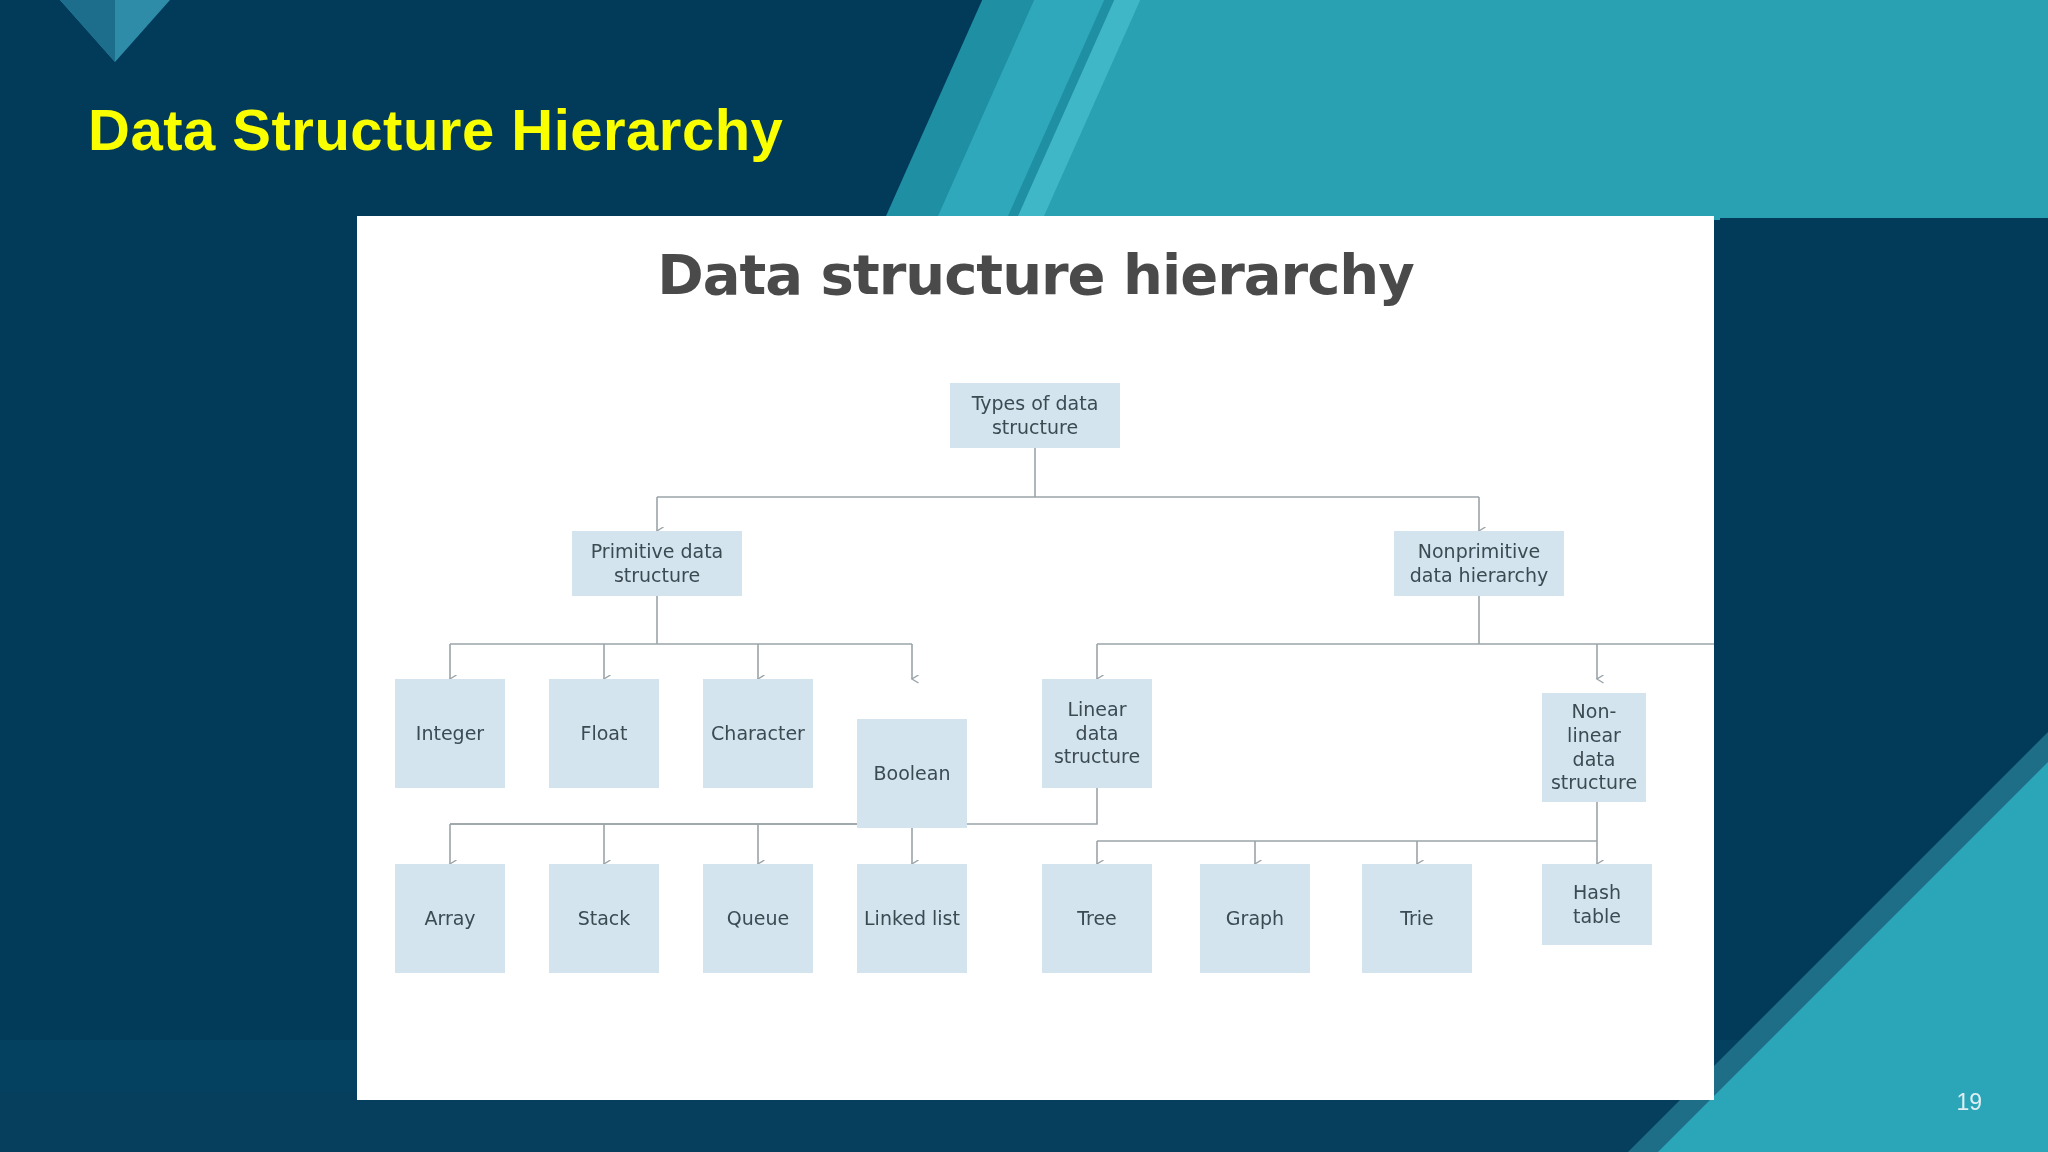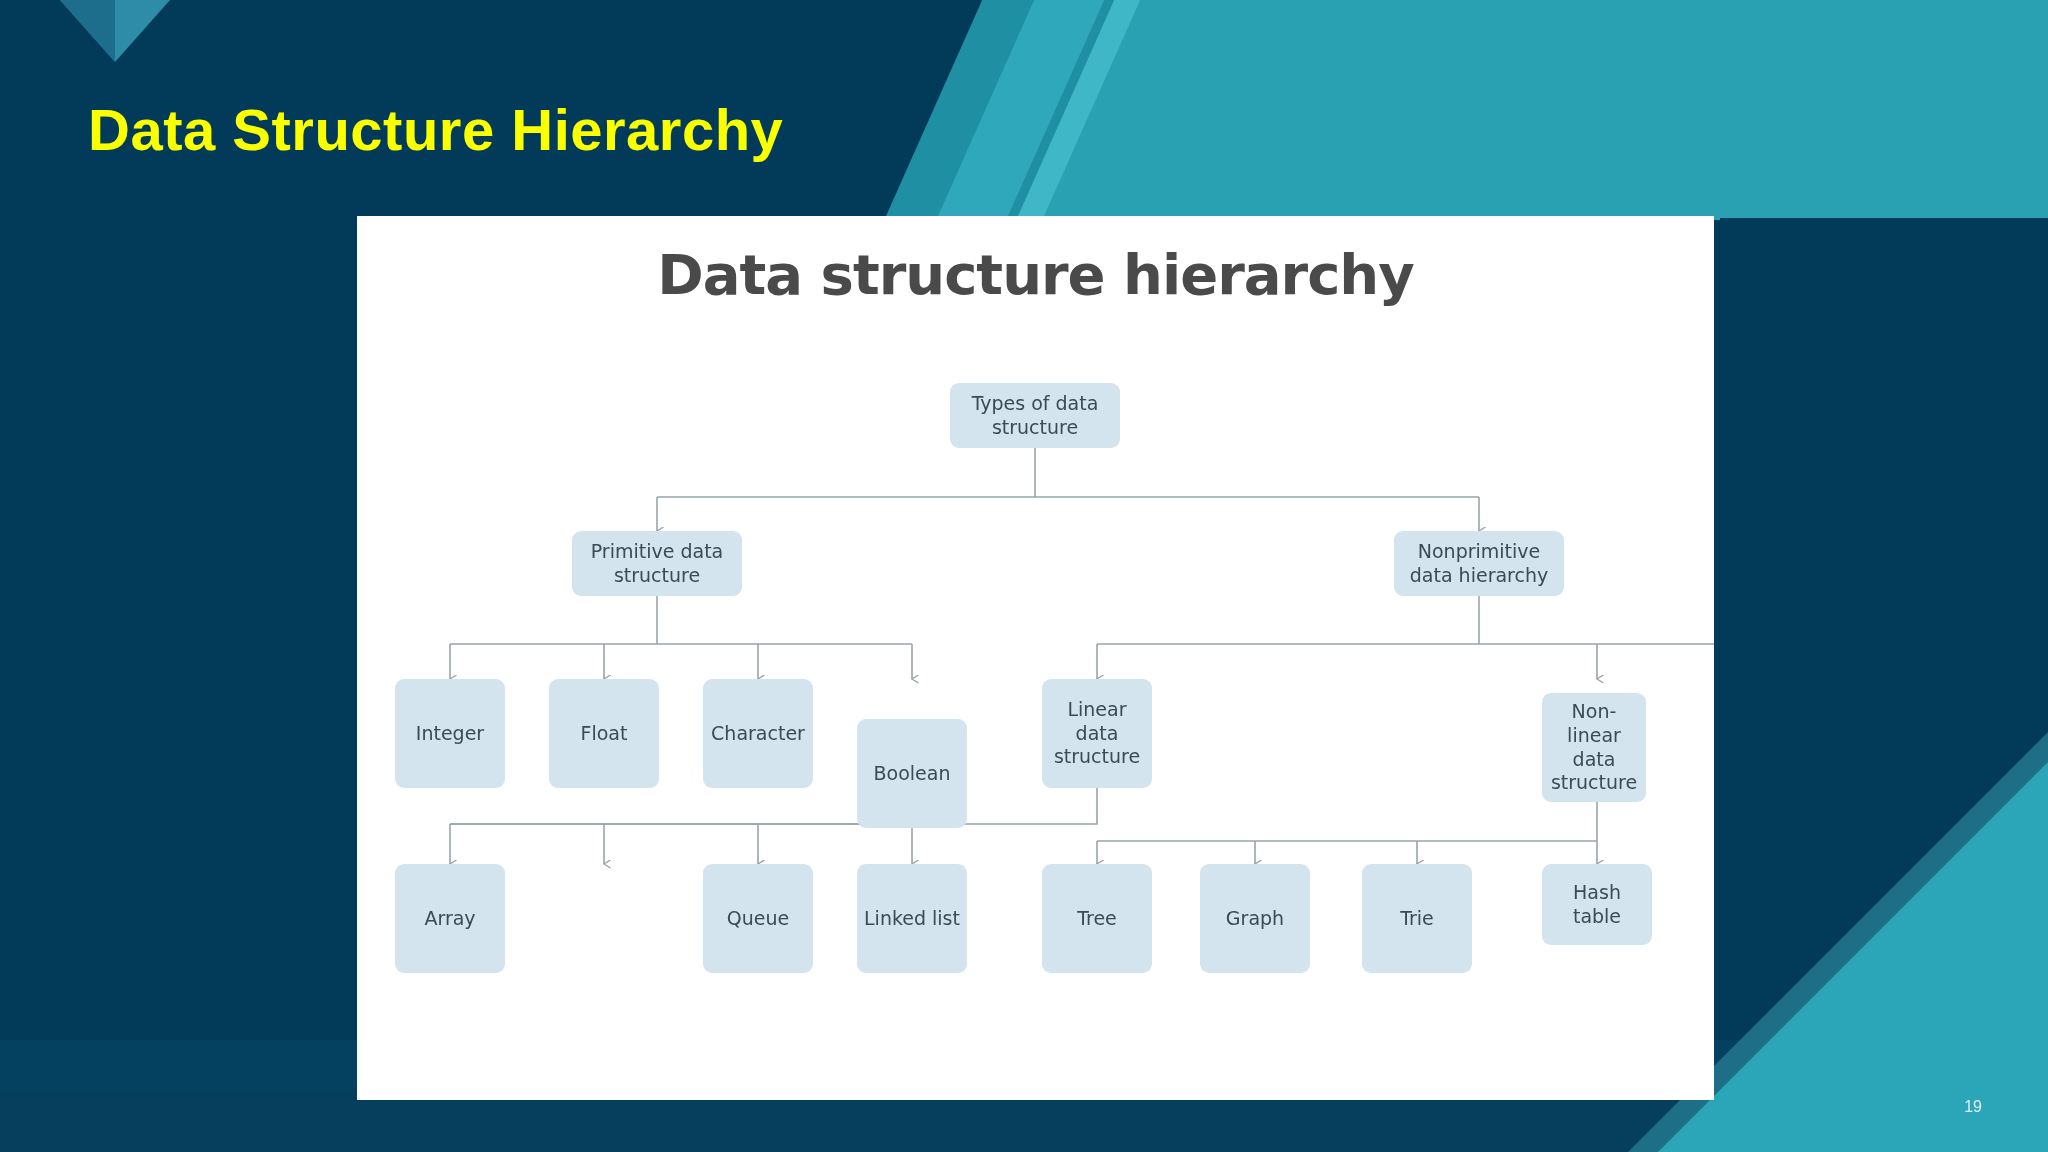--- a/index.html
+++ b/index.html
@@ -88,21 +88,21 @@
     position:absolute;left:88px;top:96px;
     font-size:58px;font-weight:bold;color:#faff00;
     letter-spacing:0.5px;
     white-space:nowrap;
     z-index:5;
   }
 
   
   #page-number{
     position:absolute;right:66px;bottom:36px;
-    color:#dfeef2;font-size:16px;z-index:6;
+    color:#dfeef2;font-size:23px;z-index:6;
   }
 
   
   #diagram-panel{
     position:absolute;left:357px;top:216px;width:1357px;height:884px;
     background:#ffffff;z-index:4;overflow:hidden;
   }
   #diagram-title{
     position:absolute;left:0;right:0;top:26px;
     text-align:center;
@@ -119,21 +119,20 @@
     background:#d3e4ef;
     display:flex;align-items:center;justify-content:center;
     text-align:center;
     color:#3c4a52;
     font-size:19px;
     line-height:1.25;
     font-family:"DejaVu Sans", sans-serif;
     padding:2px 6px;
     box-sizing:border-box;
     white-space:pre-line;
-    border-radius:9px;
   }
 
   svg#connectors{position:absolute;left:0;top:0;width:1357px;height:884px;}
 </style>
 </head>
 <body>
 
 <div id="slide">
 
   <div class="bg-band-lower"></div>
@@ -215,20 +214,21 @@
 
       <div class="node" style="left:685px;top:463px;width:110px;height:109px;">Linear
 data
 structure</div>
       <div class="node" style="left:1185px;top:477px;width:104px;height:109px;">Non-
 linear
 data
 structure</div>
 
       <div class="node" style="left:38px;top:648px;width:110px;height:109px;">Array</div>
+      <div class="node" style="left:192px;top:648px;width:110px;height:109px;">Stack</div>
       <div class="node" style="left:346px;top:648px;width:110px;height:109px;">Queue</div>
       <div class="node" style="left:500px;top:648px;width:110px;height:109px;">Linked list</div>
 
       <div class="node" style="left:685px;top:648px;width:110px;height:109px;">Tree</div>
       <div class="node" style="left:843px;top:648px;width:110px;height:109px;">Graph</div>
       <div class="node" style="left:1005px;top:648px;width:110px;height:109px;">Trie</div>
       <div class="node" style="left:1185px;top:648px;width:110px;height:81px;">Hash
 table</div>
 
     </div>

